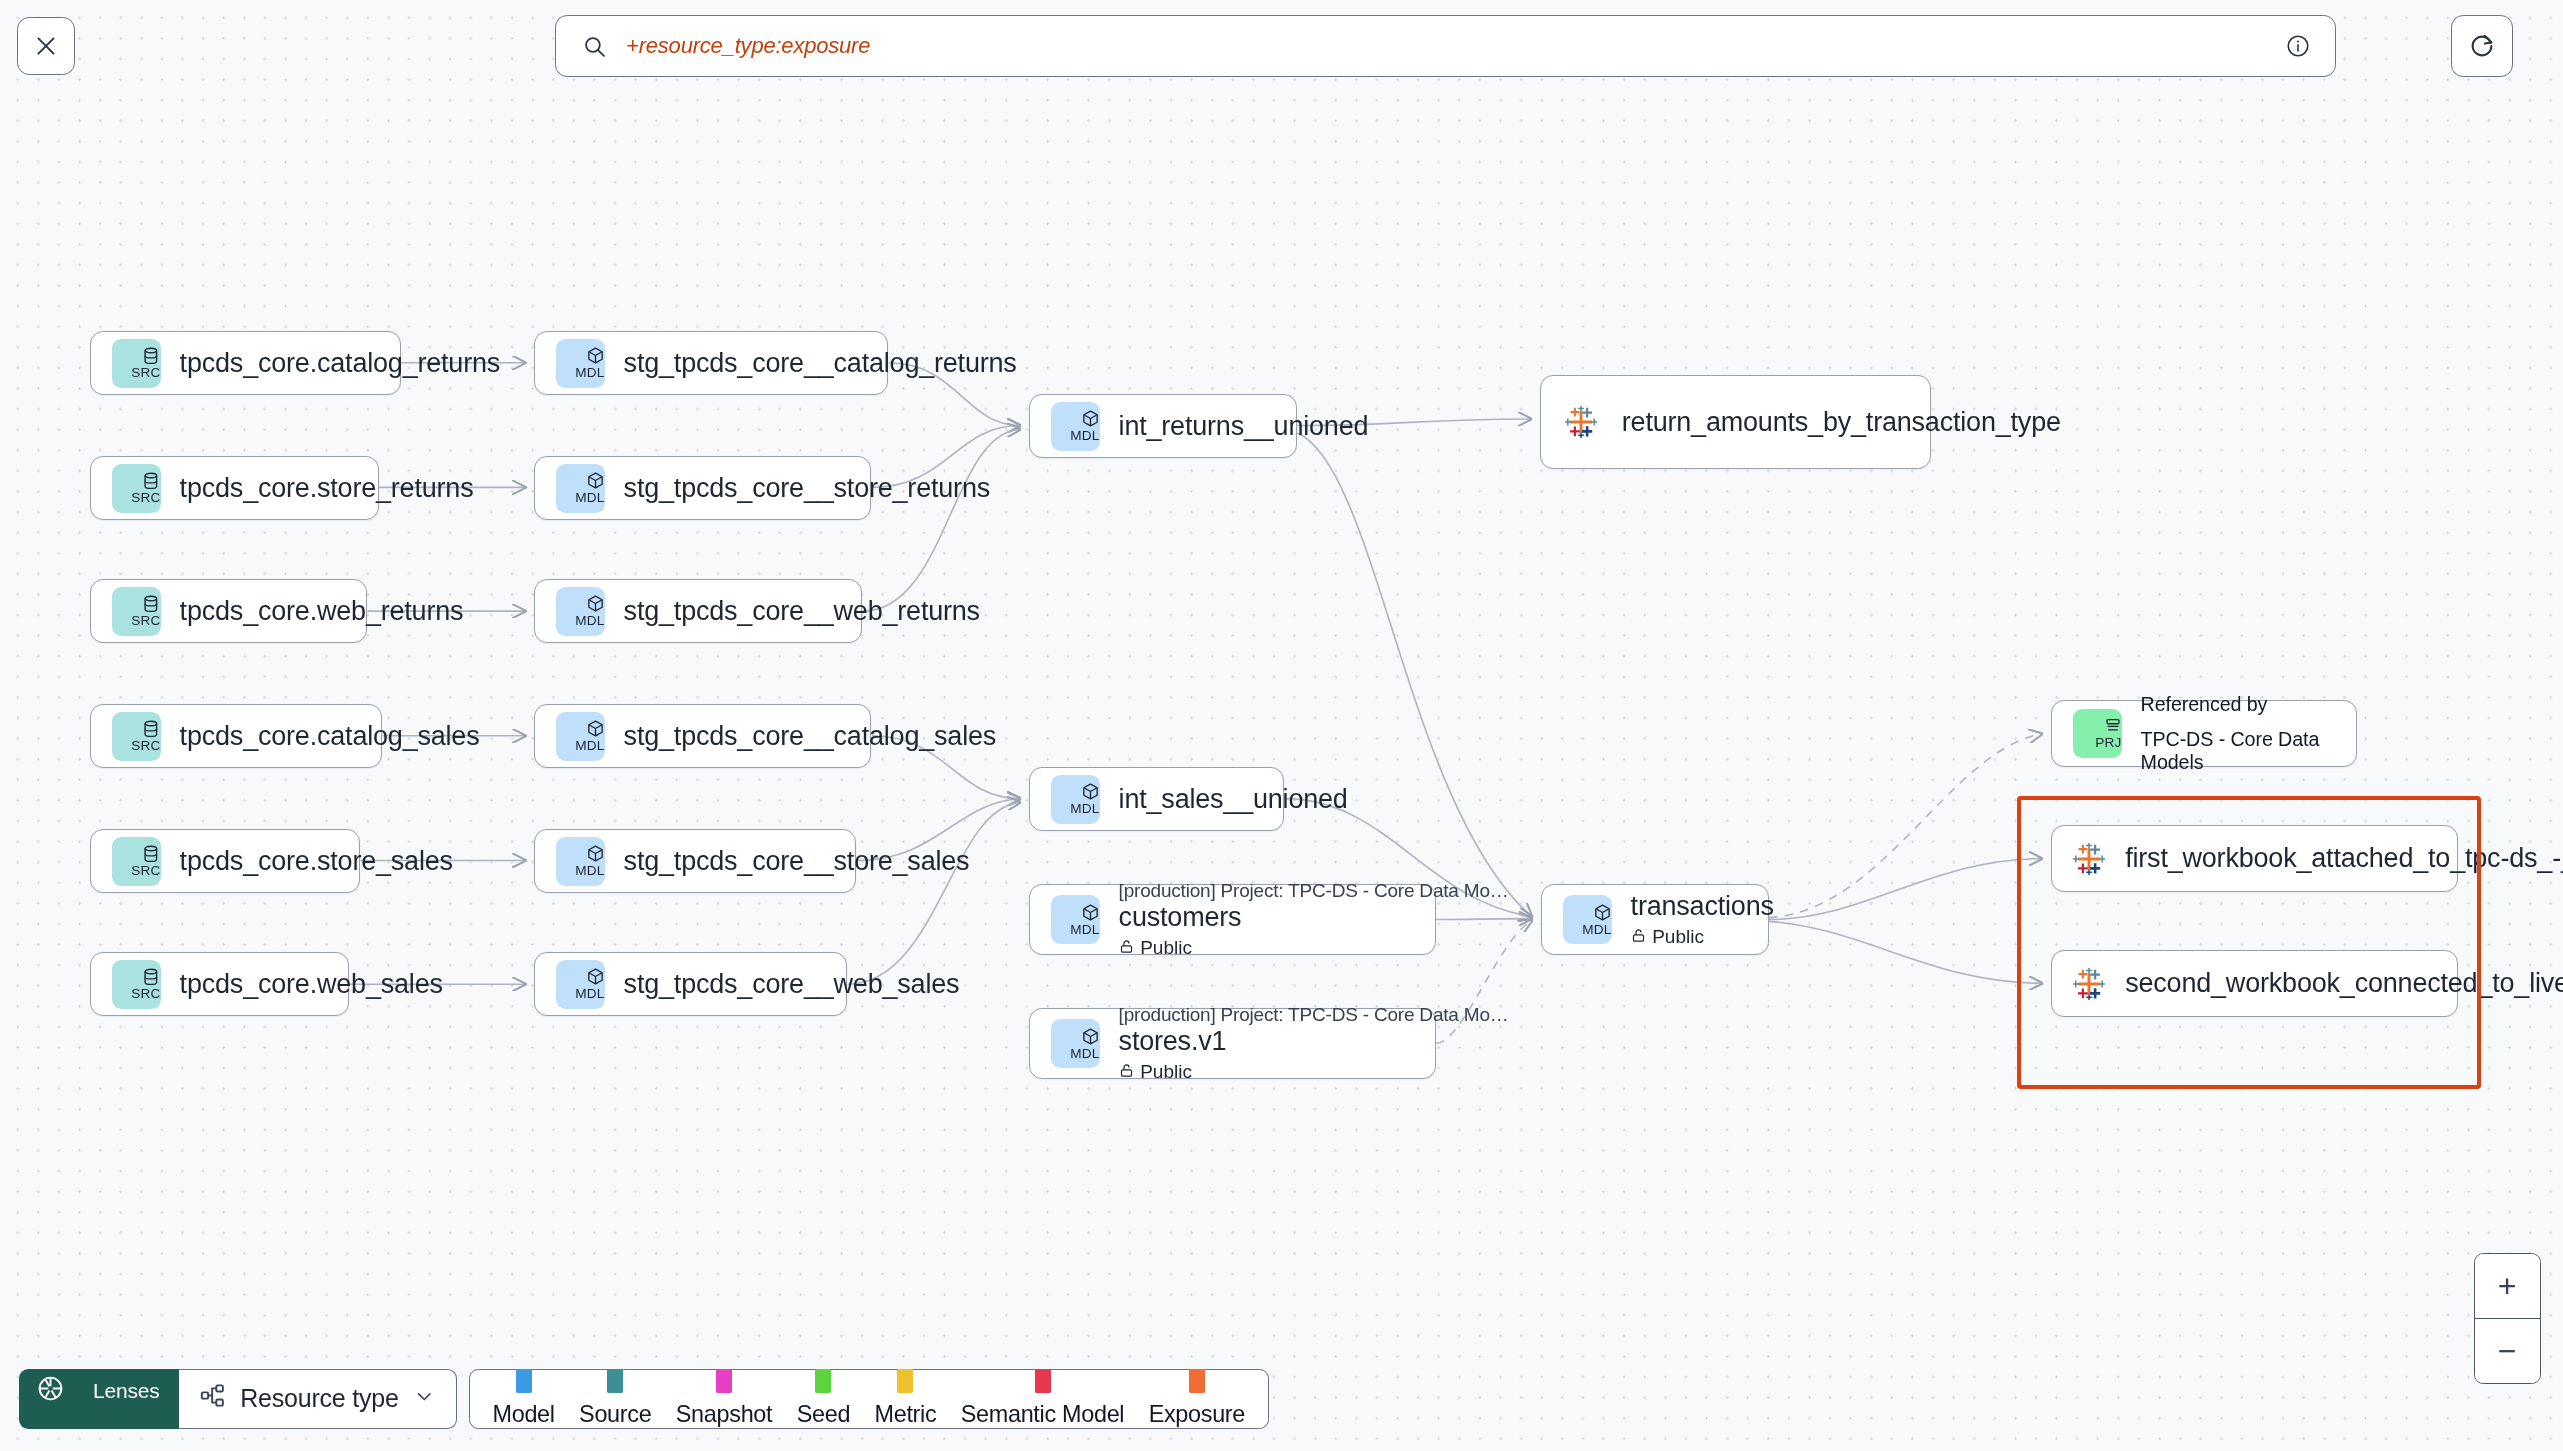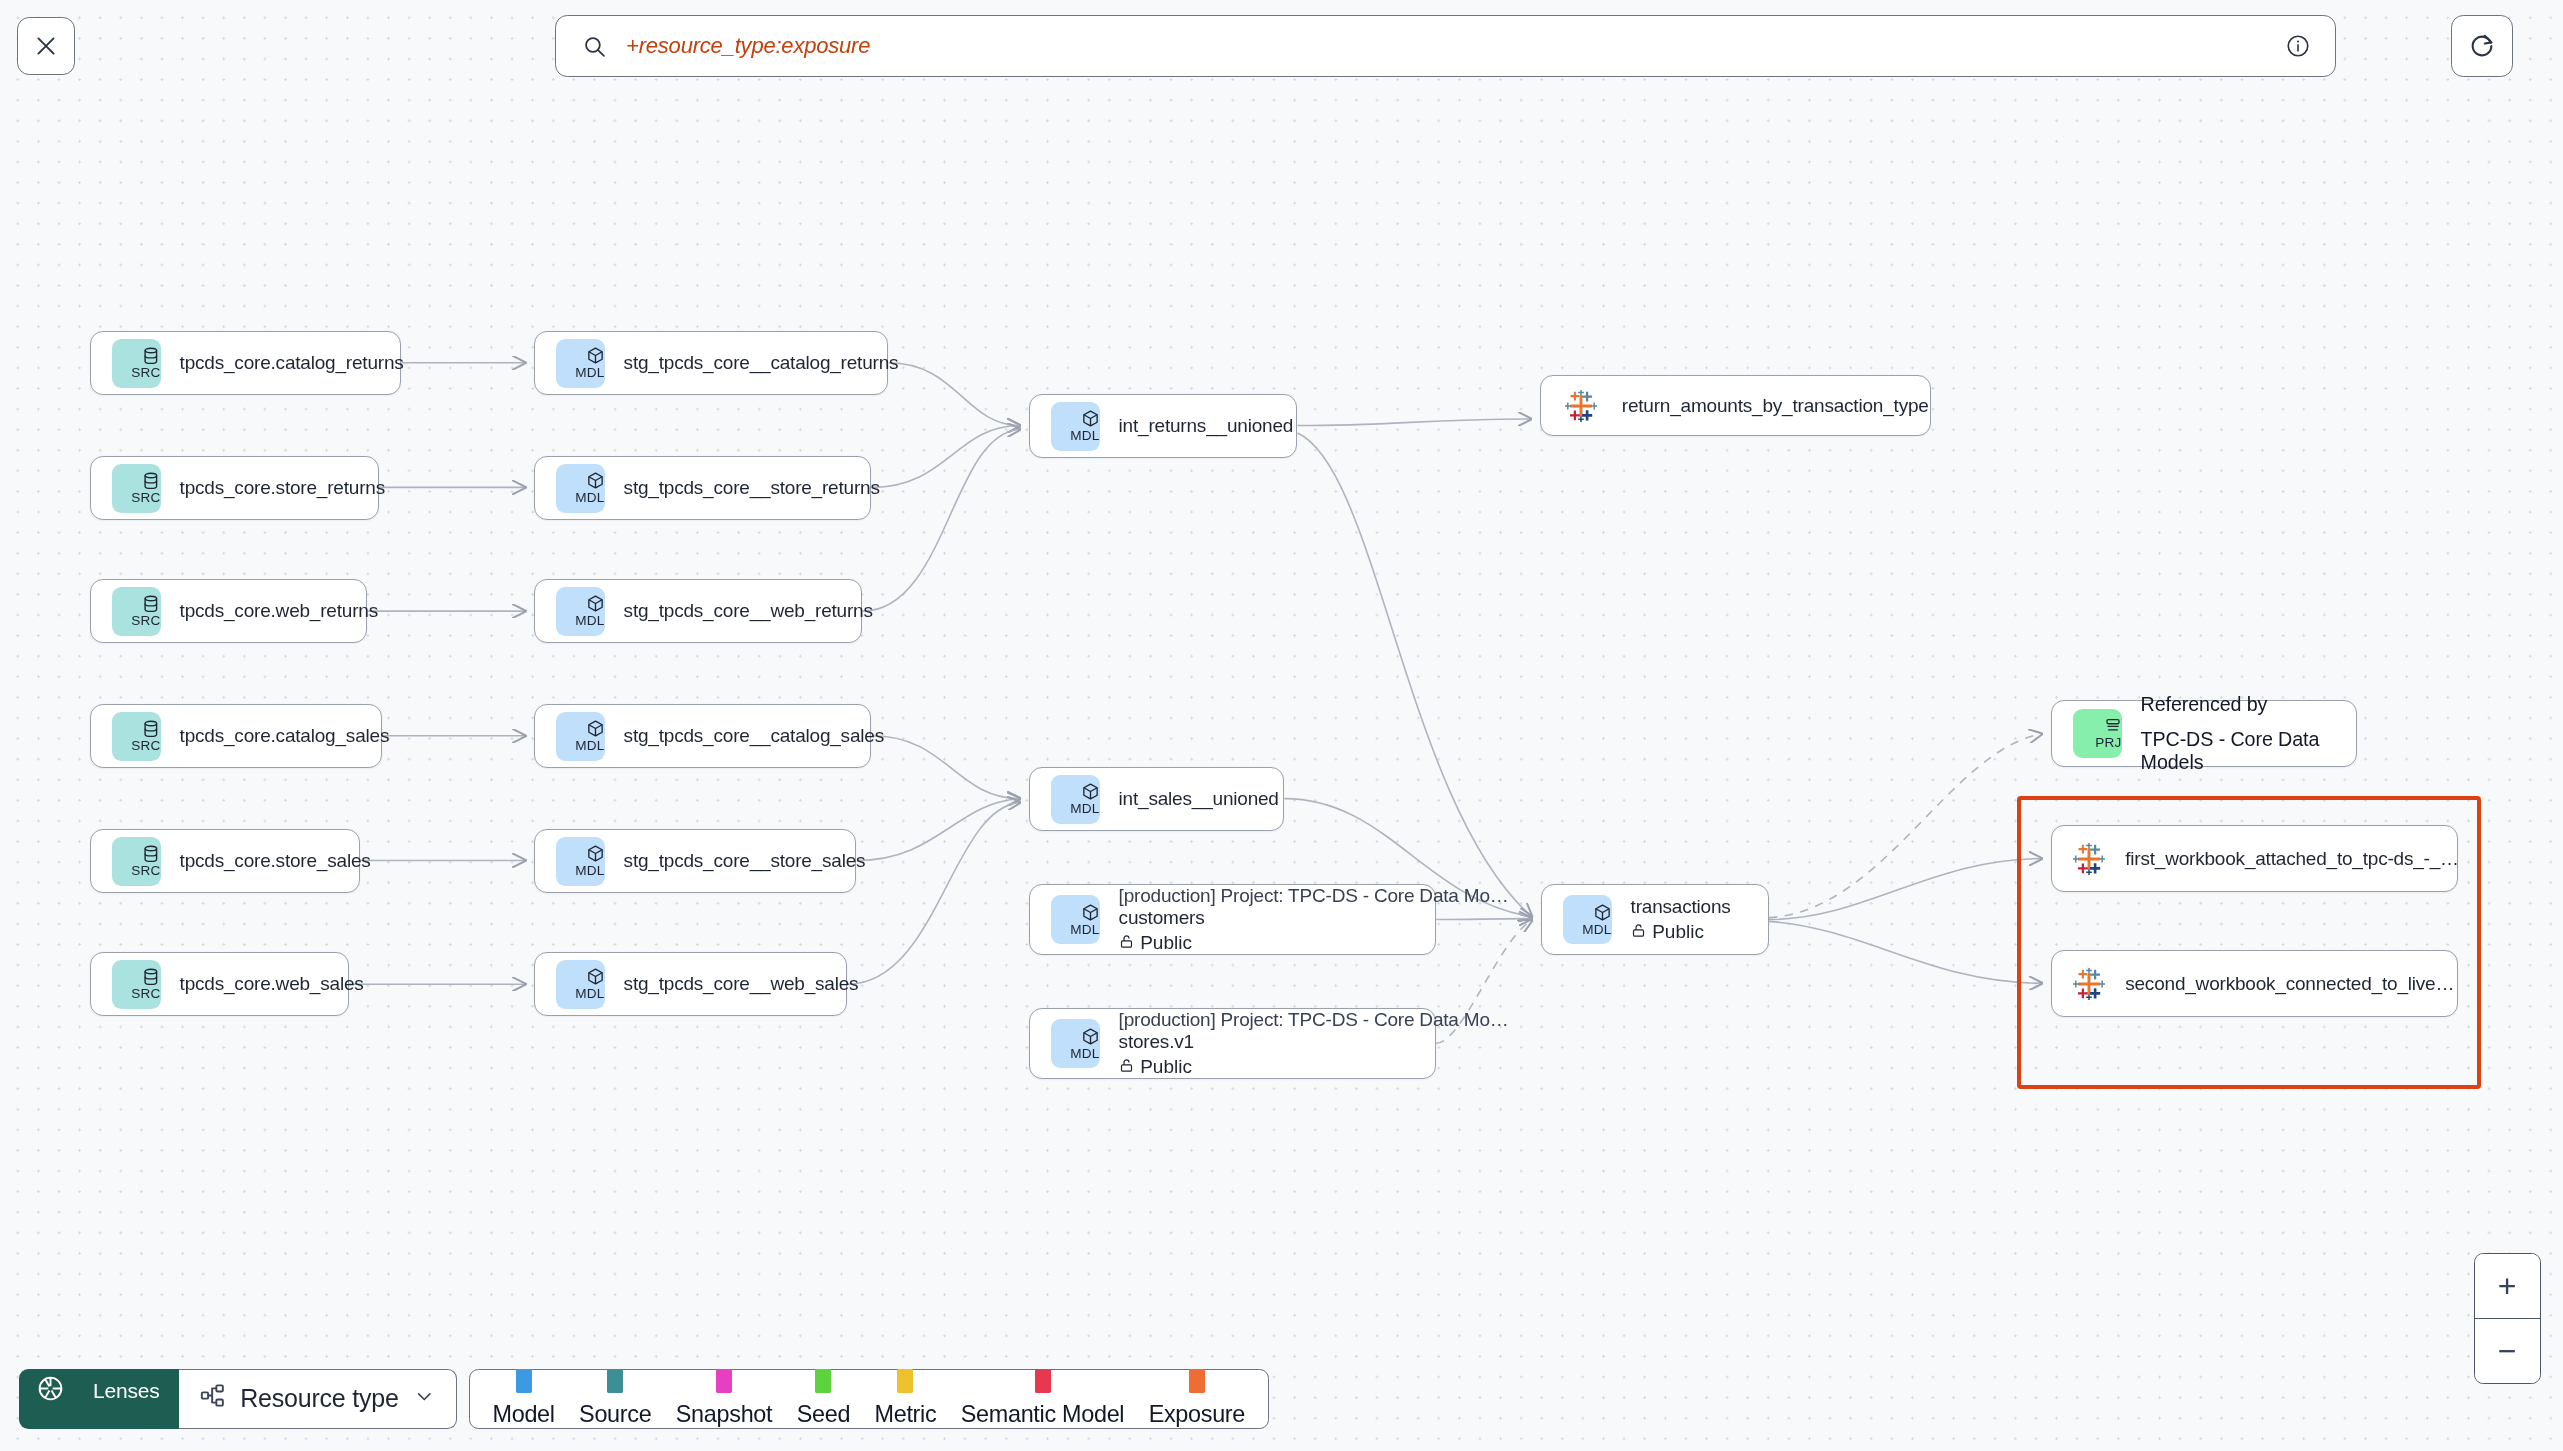--- a/index.html
+++ b/index.html
@@ -66,21 +66,21 @@
     display: flex; flex-direction: column; align-items: flex-end; justify-content: center;
     flex: 0 0 auto; gap: 0px;
   }
   .badge .b-ico { line-height: 0; margin-bottom: 0.9px; }
   .badge .b-txt { font-size: 13.6px; letter-spacing: 0.2px; color: #1f2633; font-weight: 400; line-height: 1; }
   .badge.src { background: #a9e2de; }
   .badge.mdl { background: #bfdffb; }
   .badge.prj { background: #86efac; }
 
   .n-body { display: flex; flex-direction: column; justify-content: center; min-width: 0; }
-  .n-title { font-size: 19px; color: #1f2633; letter-spacing: -0.2px; white-space: nowrap; }
+  .n-title { font-size: 27px; color: #1f2633; letter-spacing: -0.2px; white-space: nowrap; }
   .n-sub   { font-size: 19px; color: #374151; letter-spacing: -0.2px; white-space: nowrap; }
   .n-meta  { font-size: 19px; color: #1f2633; display: flex; align-items: center; gap: 6.6px; margin-top: 3.7px; }
   .n-ref   { font-size: 19.7px; color: #111827; letter-spacing: -0.1px; }
 
   .tableau-ico { width: 32px; height: 32px; flex: 0 0 auto; }
 
   
   #exposure-highlight {
     position: absolute;
     left: 2017px; top: 796px; width: 464px; height: 293px;
@@ -422,21 +422,21 @@
         <div class="n-meta">
           <span><svg width="15" height="15" viewBox="0 0 24 24" fill="none" stroke="#1f2633" stroke-width="1.9">
                 <rect x="4" y="11" width="16" height="10" rx="2"></rect>
                 <path d="M8 11V7a4 4 0 0 1 8 0"></path>
               </svg></span>
           <span>Public</span>
         </div>
       </div>
     </div>
 
-    <div class="node" style="left:1540px;top:375px;width:391px;height:61px;padding-left:24.4px;gap:24.4px;">
+    <div class="node" style="left:1540px;top:375px;width:391px;height:94px;padding-left:24.4px;gap:24.4px;">
       <span class="tableau-ico">
         <svg width="32" height="32" viewBox="0 0 34 34">
           <g stroke-linecap="square">
             <path d="M17 7v20M7 17h20" stroke="#e8762d" stroke-width="3.1"></path>
             <path d="M17 3.5v7M17 23.5v7M3.5 17h7M23.5 17h7" stroke="#e8762d" stroke-width="0"></path>
             <path d="M10 3.5v7.5M6.2 7.3h7.6" stroke="#c72037" stroke-width="0"></path>
             <path d="M10.5 23v8M6.5 27h8" stroke="#c72037" stroke-width="2.4"></path>
             <path d="M23.5 3v8M19.5 7h8" stroke="#5b879b" stroke-width="2.4"></path>
             <path d="M23.5 23v8M19.5 27h8" stroke="#1f457e" stroke-width="2.8"></path>
             <path d="M10.5 3v7M7 6.5h7" stroke="#e8762d" stroke-width="2.2"></path>

